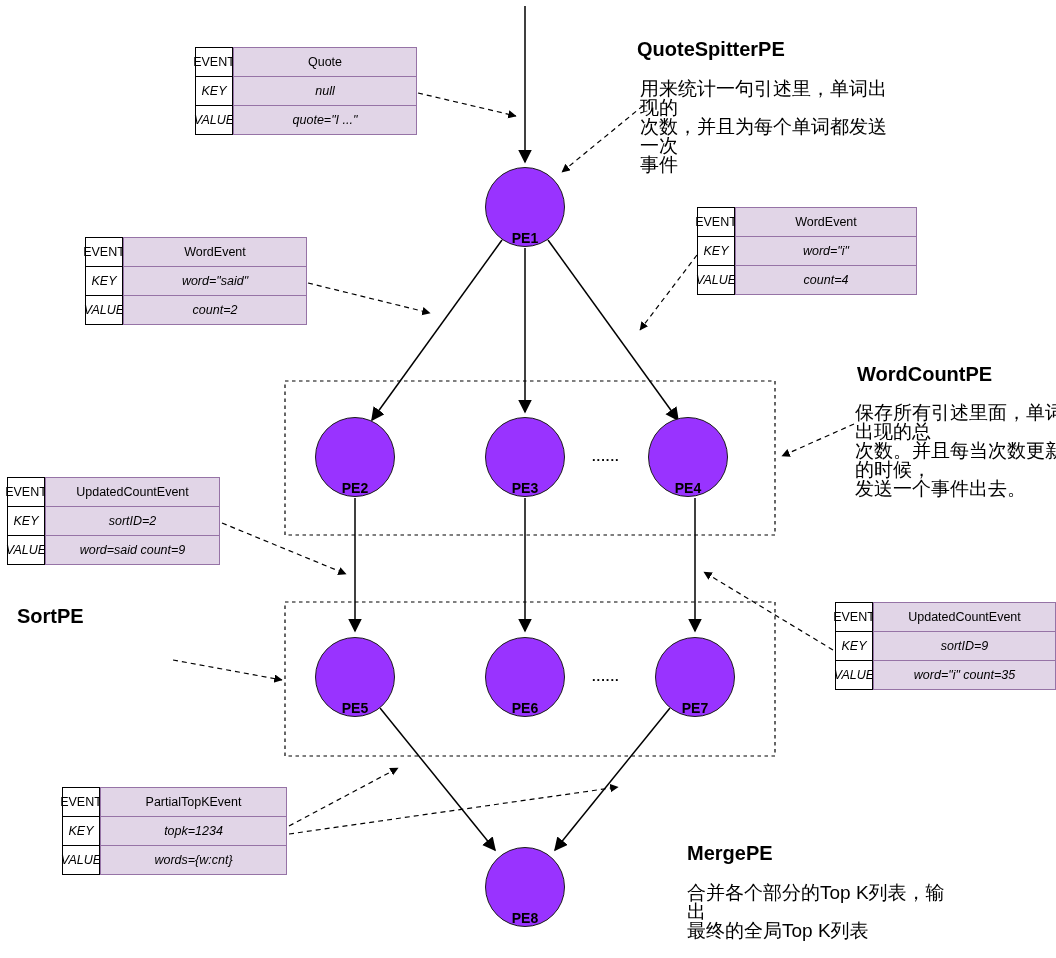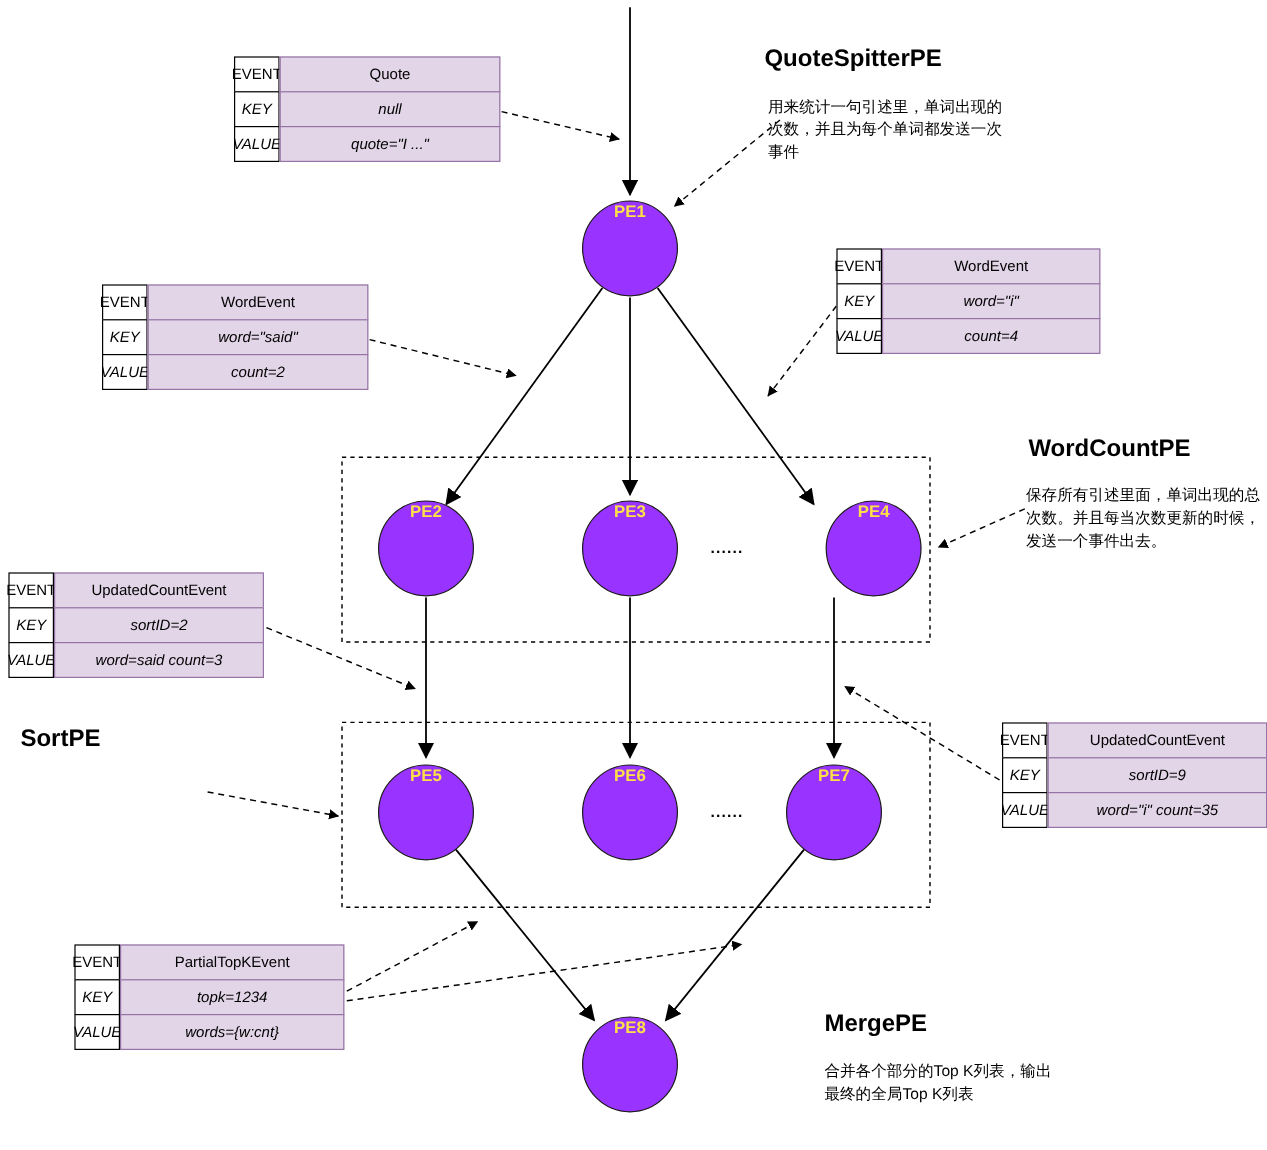--- a/index.html
+++ b/index.html
@@ -8,39 +8,39 @@
     font-family:"Liberation Sans","DejaVu Sans",sans-serif;overflow:hidden;color:#000;
   }
   svg.layer{position:absolute;left:0;top:0;width:1056px;height:958px;}
   svg .solid{stroke:var(--arrow,#000);stroke-width:1.5;fill:none;}
   svg .dash{stroke:var(--arrow,#000);stroke-width:1.2;fill:none;stroke-dasharray:5 4;}
   svg .dbox{stroke:var(--arrow,#000);stroke-width:1.2;fill:none;stroke-dasharray:3.5 3.5;}
 
   .node{
     position:absolute;width:80px;height:80px;border-radius:50%;
     background:var(--node-fill,#9933ff);border:1.6px solid #1a1a1a;
-    display:flex;align-items:flex-start;justify-content:center;
-    color:#fde047;font-weight:bold;font-size:14px;box-sizing:border-box;
+    display:flex;align-items:flex-end;justify-content:center;
+    color:#000000;font-weight:bold;font-size:14px;box-sizing:border-box;
   }
   .etable{position:absolute;display:flex;flex-direction:column;}
   .etable .row{display:flex;height:30px;}
   .etable .row + .row{margin-top:-1px;font-style:italic;}
   .etable .lbl{
     width:38px;background:var(--table-label-fill,#fff);border:1px solid #000;
     display:flex;align-items:center;justify-content:center;
     font-size:12.5px;box-sizing:border-box;flex:none;
   }
   .etable .val{
     flex:1;background:var(--table-value-fill,#e1d5e7);
     border:1px solid var(--table-value-stroke,#9673a6);
     display:flex;align-items:center;justify-content:center;
     font-size:12.5px;box-sizing:border-box;
   }
   .sec-title{position:absolute;font-weight:bold;font-size:20px;white-space:nowrap;}
-  .sec-desc{position:absolute;font-size:13px;line-height:19px;white-space:pre-line;}
+  .sec-desc{position:absolute;font-size:19px;line-height:19px;white-space:pre-line;}
   .dots{position:absolute;font-weight:bold;font-size:13px;letter-spacing:1px;}
 </style>
 </head>
 <body>
 
 <div class="canvas">
 
   <svg class="layer">
     <defs>
       <marker id="ah" markerWidth="10" markerHeight="10" refX="8" refY="4.5" orient="auto">
@@ -78,21 +78,21 @@
 
   <div class="node" style="left:485px;top:167px">
       <span>PE1</span>
     </div>
   <div class="node" style="left:315px;top:417px">
       <span>PE2</span>
     </div>
   <div class="node" style="left:485px;top:417px">
       <span>PE3</span>
     </div>
-  <div class="node" style="left:688px;top:417px">
+  <div class="node" style="left:648px;top:417px">
       <span>PE4</span>
     </div>
   <div class="node" style="left:315px;top:637px">
       <span>PE5</span>
     </div>
   <div class="node" style="left:485px;top:637px">
       <span>PE6</span>
     </div>
   <div class="node" style="left:655px;top:637px">
       <span>PE7</span>
@@ -169,21 +169,21 @@
     <div class="row">
       <div class="lbl">EVENT</div>
       <div class="val">UpdatedCountEvent</div>
     </div>
     <div class="row">
       <div class="lbl">KEY</div>
       <div class="val">sortID=2</div>
     </div>
     <div class="row">
       <div class="lbl">VALUE</div>
-      <div class="val">word=said count=3</div>
+      <div class="val">word=said count=9</div>
     </div>
   </div>
 
   <div class="etable" style="left:835px;top:602px;width:221px">
     <div class="row">
       <div class="lbl">EVENT</div>
       <div class="val">UpdatedCountEvent</div>
     </div>
     <div class="row">
       <div class="lbl">KEY</div>

